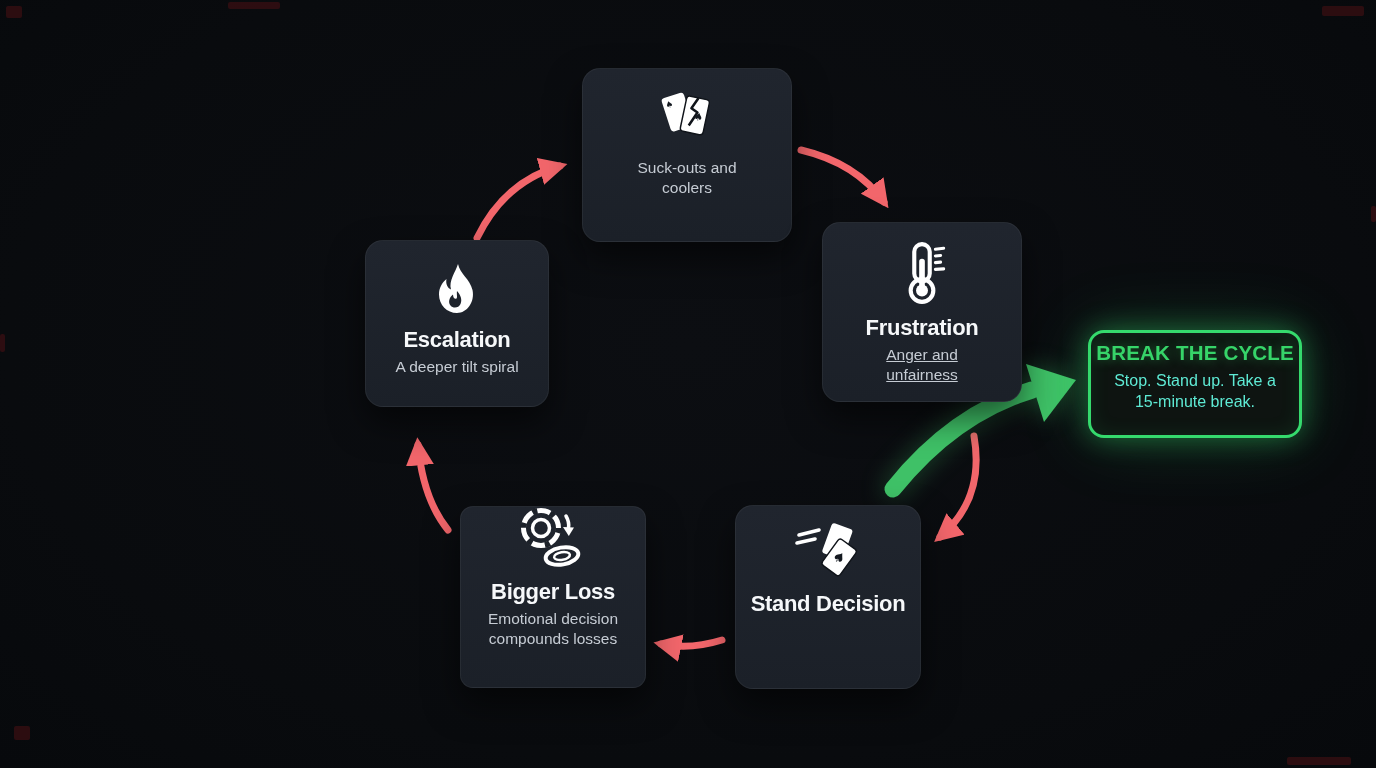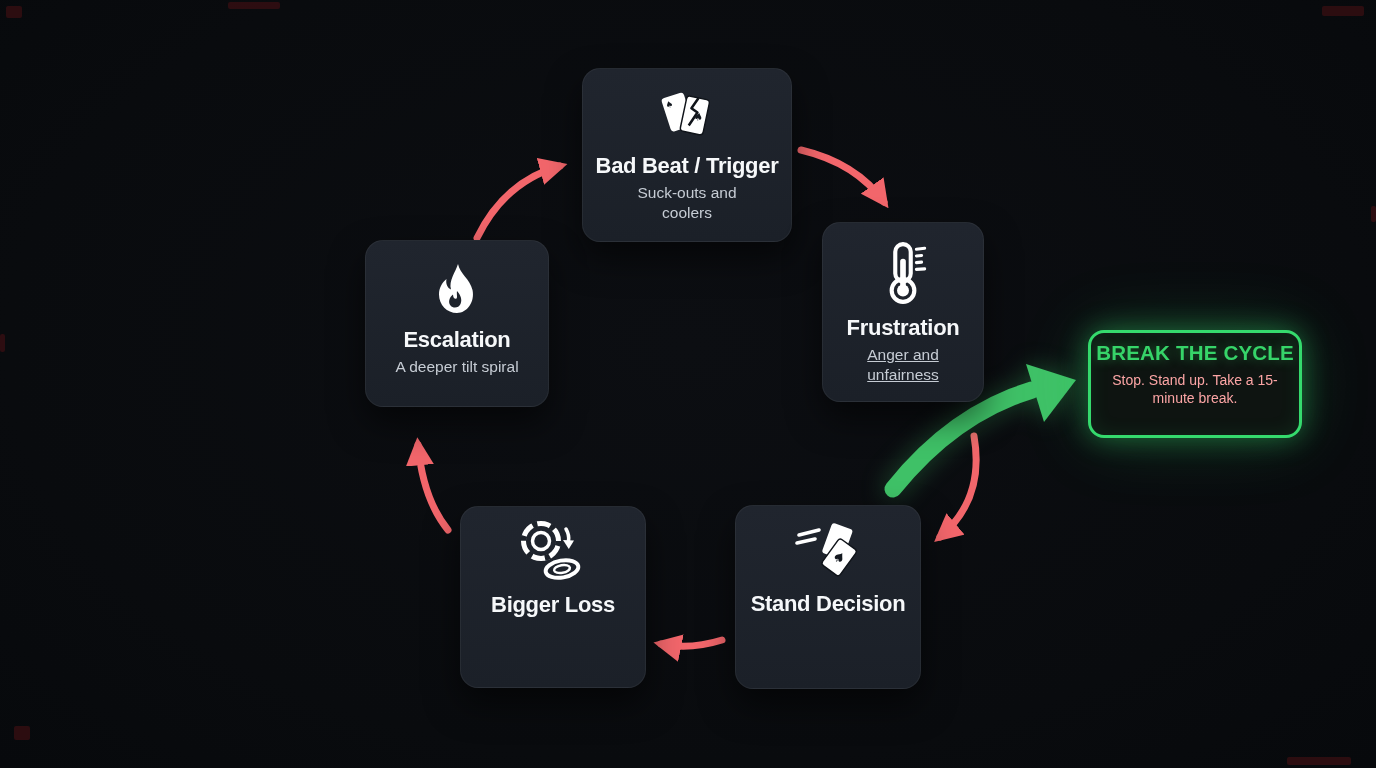--- a/index.html
+++ b/index.html
@@ -9,31 +9,31 @@
   svg.overlay{position:absolute;left:0;top:0;pointer-events:none;}
   .glowgrp{filter:drop-shadow(0 0 12px rgba(62,193,103,.35));}
   .node{position:absolute;background:linear-gradient(180deg,#20252e 0%,#1b2028 100%);
         border:1px solid rgba(255,255,255,.05);border-radius:18px;
         box-shadow:0 16px 34px rgba(0,0,0,.55);
         display:flex;flex-direction:column;align-items:center;text-align:center;box-sizing:border-box;}
   .node .icon{flex:0 0 auto;margin-bottom:8px;}
   .ntitle{color:#f6f8fa;font-size:22px;font-weight:700;letter-spacing:-.3px;line-height:1.15;white-space:nowrap;}
   .nsub{color:#c6ccd4;font-size:15.5px;line-height:1.28;margin-top:5px;max-width:172px;}
   .node-badbeat{left:582px;top:68px;width:210px;height:174px;padding-top:14px;}
-  .node-frustration{left:822px;top:222px;width:162px;height:180px;padding-top:18px;}
+  .node-frustration{left:822px;top:222px;width:200px;height:180px;padding-top:18px;}
   .node-escalation{left:365px;top:240px;width:184px;height:167px;padding-top:22px;}
-  .node-biggerloss{left:460px;top:506px;width:186px;height:182px;padding-top:13px;}
+  .node-biggerloss{left:460px;top:506px;width:186px;height:182px;border-radius:13px;}
   .node-poordecision{left:735px;top:505px;width:186px;height:184px;padding-top:13px;}
   .break-box{position:absolute;left:1088px;top:330px;width:214px;height:108px;box-sizing:border-box;
         background:#0e1411;border:3px solid #35da6d;border-radius:16px;
         box-shadow:0 0 28px rgba(53,218,109,.42),0 0 70px rgba(53,218,109,.20),inset 0 0 20px rgba(53,218,109,.10);
         display:flex;flex-direction:column;align-items:center;text-align:center;padding:8px 10px;}
   .btitle{color:#36d469;font-size:20.5px;font-weight:700;letter-spacing:.2px;white-space:nowrap;
         text-shadow:0 0 12px rgba(54,212,105,.45);}
-  .bsub{color:#fca5a5;font-size:14px;line-height:1.3;margin-top:6px;max-width:190px;}
+  .bsub{color:#5eead4;font-size:16px;line-height:1.3;margin-top:6px;max-width:190px;}
   .mark{position:absolute;background:#4a1014;opacity:.55;border-radius:2px;}
 </style>
 </head>
 <body>
 
 <div class="stage">
 
   <div class="mark" style="left:6px;top:6px;width:16px;height:12px;"></div>
   <div class="mark" style="left:228px;top:2px;width:52px;height:7px;"></div>
   <div class="mark" style="left:0px;top:334px;width:5px;height:18px;"></div>
@@ -65,21 +65,20 @@
         <rect x="14" y="12" width="24" height="36" rx="3.5" fill="#ffffff"></rect>
         <text x="16.5" y="23" font-size="9" fill="#141920" font-family="DejaVu Sans">♠</text>
         <text x="28" y="45" font-size="9" fill="#141920" font-family="DejaVu Sans">♠</text>
       </g>
       <g transform="rotate(12 44 34)">
         <rect x="32" y="15" width="24" height="37" rx="3.5" fill="#ffffff" stroke="#10141a" stroke-width="1.5"></rect>
         <path d="M44 15 L39 27 L46 30 L40 45" fill="none" stroke="#10141a" stroke-width="2.6" stroke-linejoin="round"></path>
         <text x="43" y="38" font-size="11" fill="#141920" font-family="DejaVu Sans">♠</text>
       </g>
     </svg>
-    <div class="ntitle">Bad Beat / Trigger</div>
     <div class="nsub" style="max-width:130px;">Suck-outs and coolers</div>
   </div>
 
   <div class="node node-frustration">
     <svg class="icon" width="52" height="66" viewBox="0 0 48 64">
       <rect x="16.5" y="3" width="15" height="36" rx="7.5" fill="none" stroke="#ffffff" stroke-width="4"></rect>
       <circle cx="24" cy="48" r="11" fill="none" stroke="#ffffff" stroke-width="4"></circle>
       <circle cx="24" cy="48" r="5.8" fill="#ffffff"></circle>
       <line x1="24" y1="20" x2="24" y2="44" stroke="#ffffff" stroke-width="5.5" stroke-linecap="round"></line>
       <line x1="37" y1="8" x2="45" y2="7" stroke="#ffffff" stroke-width="3" stroke-linecap="round"></line>
@@ -109,20 +108,21 @@
       <circle cx="26" cy="21" r="17.5" fill="none" stroke="#1d222a" stroke-width="6" stroke-dasharray="5 13.3"></circle>
       <circle cx="26" cy="21" r="8.5" fill="none" stroke="#ffffff" stroke-width="3.5"></circle>
       <path d="M51 9 q3.5 6 2.5 12" fill="none" stroke="#ffffff" stroke-width="3.5" stroke-linecap="round"></path>
       <path d="M48 20 L53.8 29 L59 20.6 Z" fill="#ffffff"></path>
       <g transform="rotate(-10 47 49)">
         <ellipse cx="47" cy="49" rx="16.5" ry="8.5" fill="none" stroke="#ffffff" stroke-width="4"></ellipse>
         <ellipse cx="47" cy="49" rx="8" ry="3.8" fill="none" stroke="#ffffff" stroke-width="2.5"></ellipse>
       </g>
     </svg>
     <div class="ntitle">Bigger Loss</div>
+    <div class="nsub">Emotional decision compounds losses</div>
   </div>
 
   <div class="node node-poordecision">
     <svg class="icon" width="72" height="64" viewBox="0 0 72 64">
       <line x1="7" y1="16" x2="27" y2="11" stroke="#ffffff" stroke-width="3.5" stroke-linecap="round"></line>
       <line x1="5" y1="24" x2="23" y2="20" stroke="#ffffff" stroke-width="3.5" stroke-linecap="round"></line>
       <g transform="rotate(20 44 26)">
         <rect x="33" y="6" width="22" height="32" rx="3" fill="#ffffff"></rect>
       </g>
       <g transform="rotate(36 46 40)">

